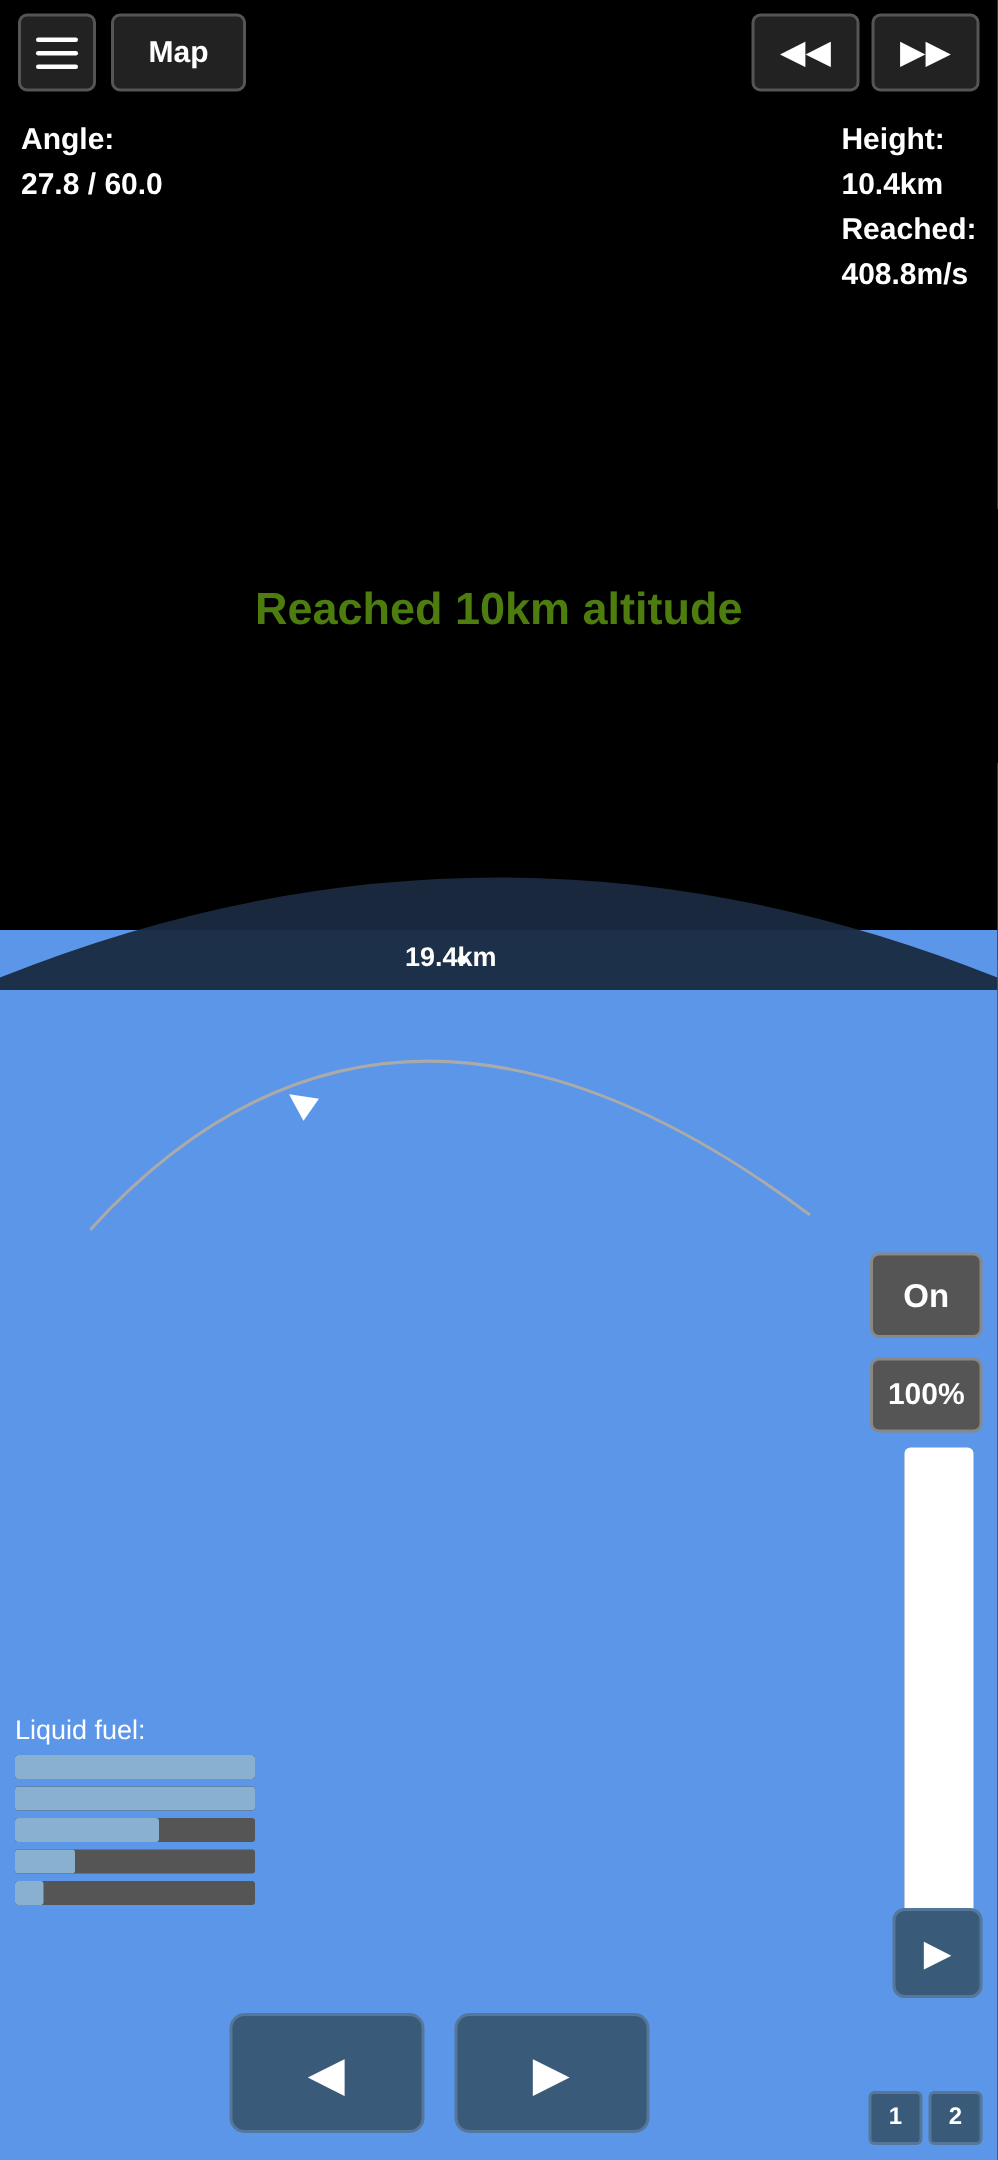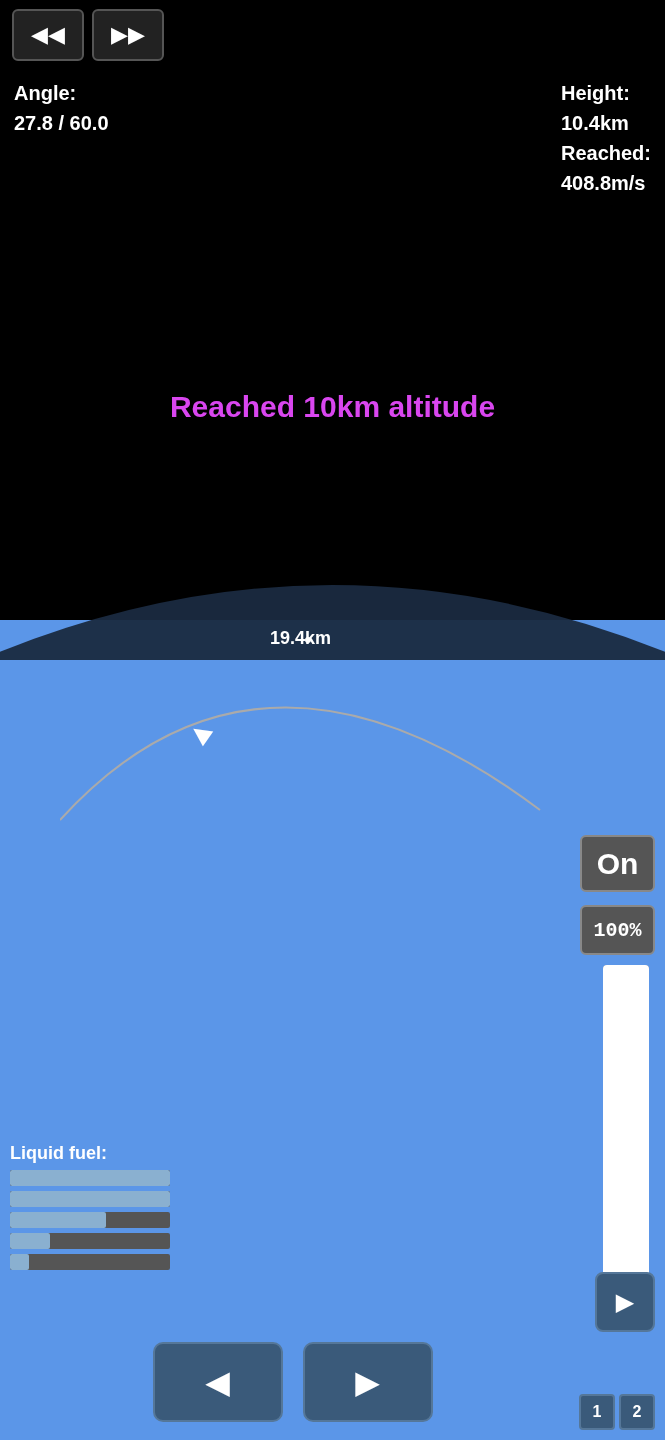--- a/index.html
+++ b/index.html
@@ -89,21 +89,21 @@
     }
 
     
     #altitude-message {
       position: absolute;
       top: 390px;
       left: 0; right: 0;
       text-align: center;
       font-size: 30px;
       font-weight: bold;
-      color: #d946ef;
+      color: #4d7c0f;
       z-index: 10;
     }
 
     
     #space-area {
       position: absolute;
       top: 0; left: 0; right: 0;
       height: 640px;
       background: #000;
       overflow: hidden;
@@ -166,21 +166,21 @@
     #on-btn {
       position: absolute;
       top: 835px;
       right: 10px;
       width: 75px;
       height: 57px;
       background: #555;
       border: 2px solid #888;
       border-radius: 6px;
       color: #fff;
-      font-size: 30px;
+      font-size: 22px;
       font-weight: bold;
       cursor: pointer;
       display: flex;
       align-items: center;
       justify-content: center;
       z-index: 20;
     }
 
     
     #percent-btn {
@@ -193,21 +193,20 @@
       border: 2px solid #888;
       border-radius: 6px;
       color: #fff;
       font-size: 20px;
       font-weight: bold;
       cursor: pointer;
       display: flex;
       align-items: center;
       justify-content: center;
       z-index: 20;
-      font-family: Liberation Mono, monospace;
     }
 
     
     #slider-track {
       position: absolute;
       top: 965px;
       right: 16px;
       width: 46px;
       height: 320px;
       background: #888;
@@ -268,21 +267,21 @@
 
     
     #fuel-section {
       position: absolute;
       bottom: 165px;
       left: 10px;
       z-index: 20;
     }
     #fuel-label {
       font-size: 18px;
-      font-weight: bold;
+      font-weight: normal;
       color: #fff;
       margin-bottom: 6px;
     }
     .fuel-bar-container {
       width: 160px;
       height: 16px;
       background: #555;
       border-radius: 2px;
       margin-bottom: 5px;
       overflow: hidden;
@@ -315,20 +314,28 @@
       cursor: pointer;
       display: flex;
       align-items: center;
       justify-content: center;
     }
   </style>
 </head>
 <body>
 
 <div id="top-bar">
+  <div id="top-left">
+    <button class="btn-dark" id="menu-btn">
+      <div class="hamburger-line"></div>
+      <div class="hamburger-line"></div>
+      <div class="hamburger-line"></div>
+    </button>
+    <button class="btn-dark" id="map-btn">Map</button>
+  </div>
   <div id="top-right">
     <button class="btn-dark" id="rewind-btn">◀◀</button>
     <button class="btn-dark" id="forward-btn">▶▶</button>
   </div>
 </div>
 
 <div id="stats-left">
   <div>Angle:</div>
   <div>27.8 / 60.0</div>
 </div>

